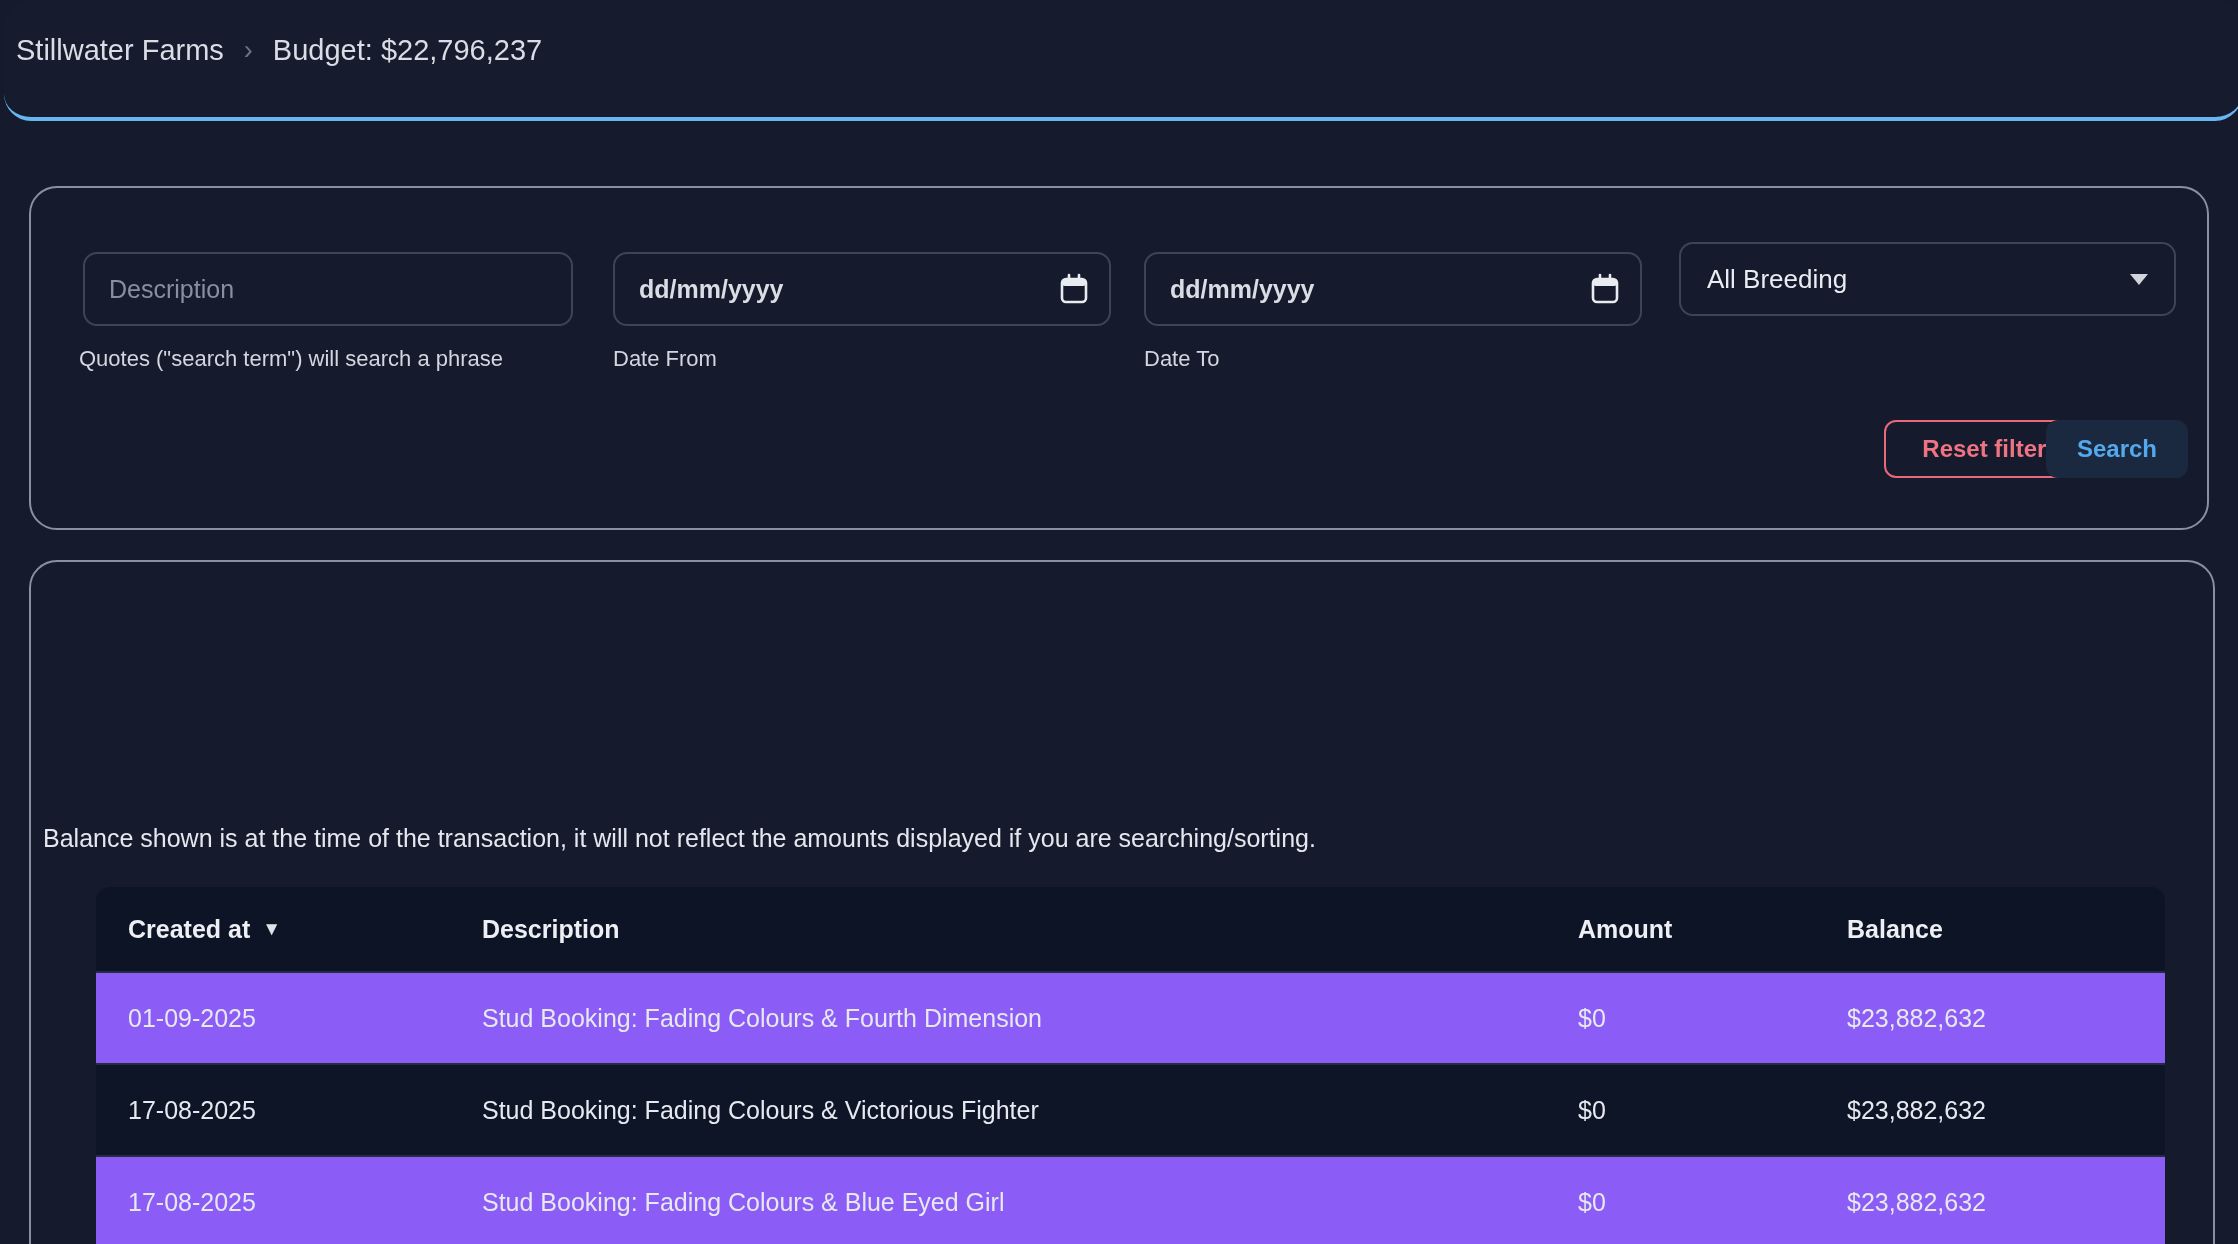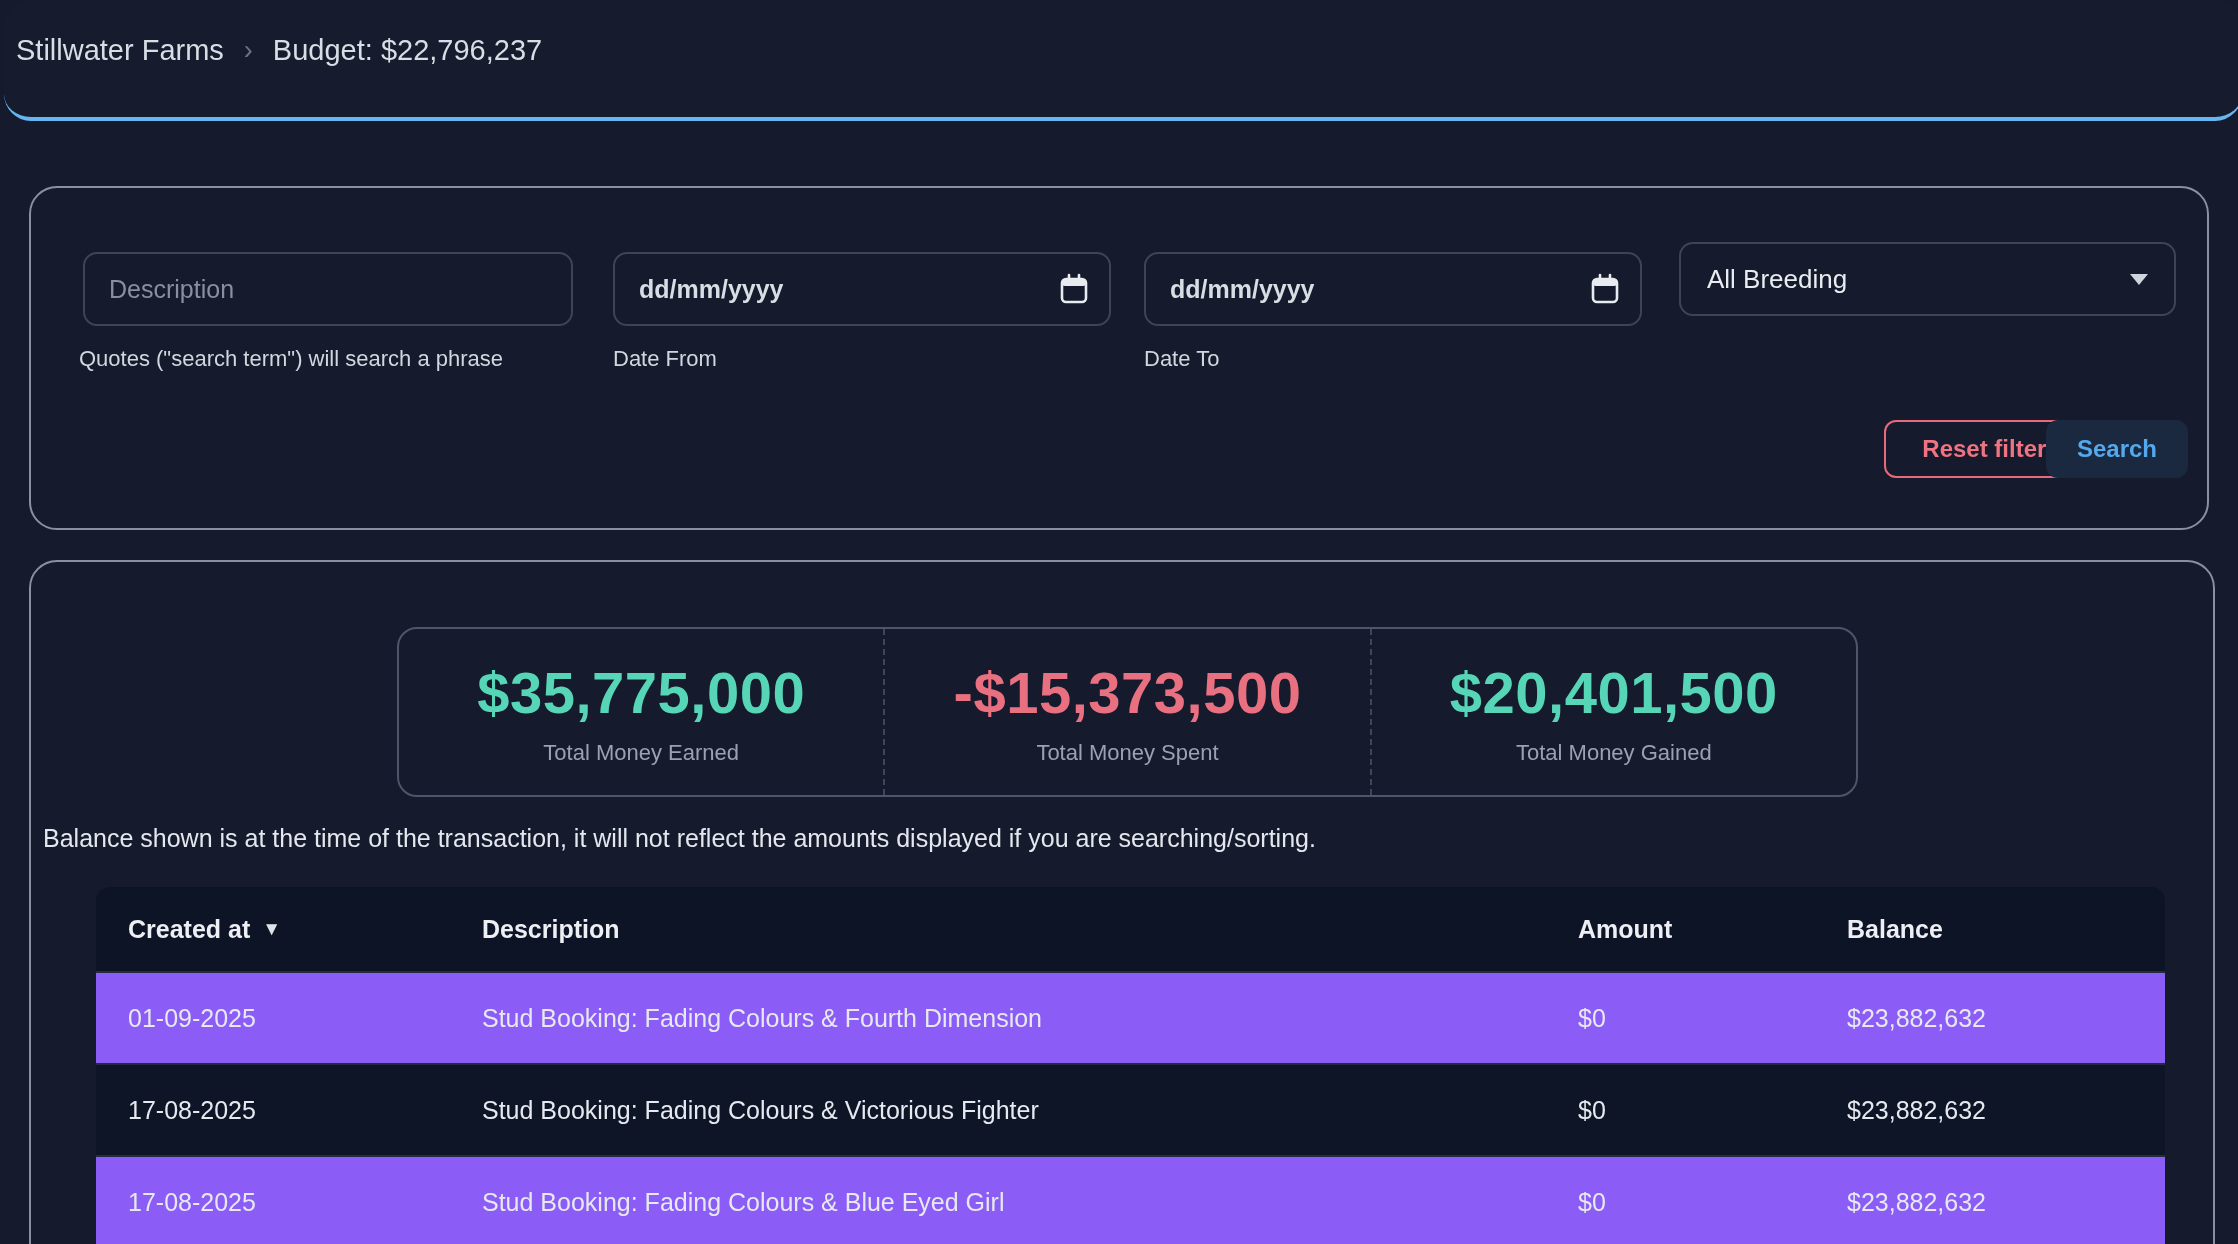--- a/index.html
+++ b/index.html
@@ -166,34 +166,20 @@
     <span class="select-value">All Breeding</span>
     <span class="caret"></span>
   </div>
 
   <button class="btn btn-reset">Reset filters</button>
   <button class="btn btn-search">Search</button>
 </section>
 
 <section class="card main-card">
 
-  <div class="stats">
-    <div class="stat">
-      <div class="stat-value val-teal">$35,775,000</div>
-      <div class="stat-label">Total Money Earned</div>
-    </div>
-    <div class="stat">
-      <div class="stat-value val-coral">-$15,373,500</div>
-      <div class="stat-label">Total Money Spent</div>
-    </div>
-    <div class="stat">
-      <div class="stat-value val-teal">$20,401,500</div>
-      <div class="stat-label">Total Money Gained</div>
-    </div>
-  </div>
 
   <p class="note">Balance shown is at the time of the transaction, it will not reflect the amounts displayed if you are searching/sorting.</p>
 
   <div class="table">
     <div class="t-row t-head">
       <div class="th">
         <span>Created at</span>
         <span class="sort-arrow">▼</span>
       </div>
       <div class="th">

